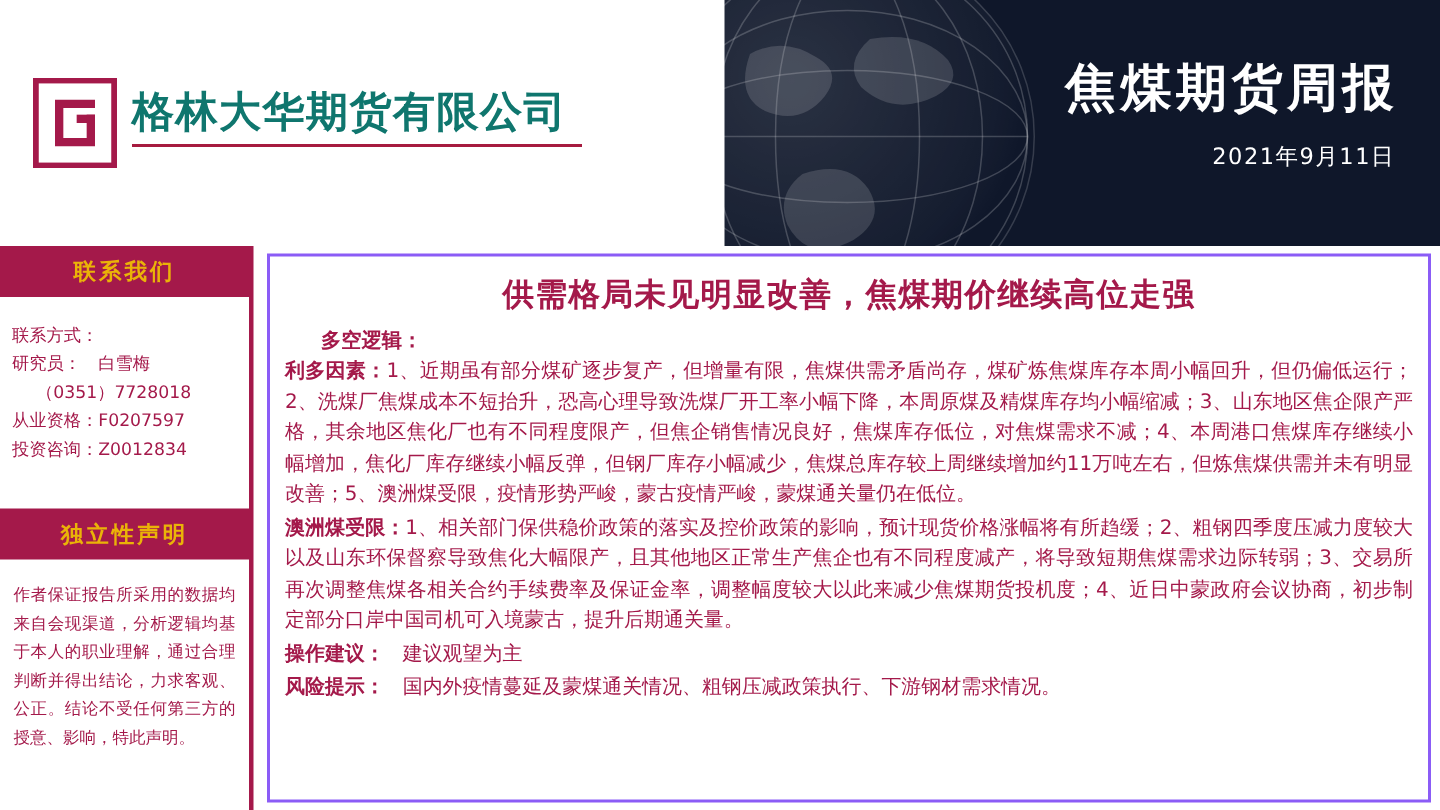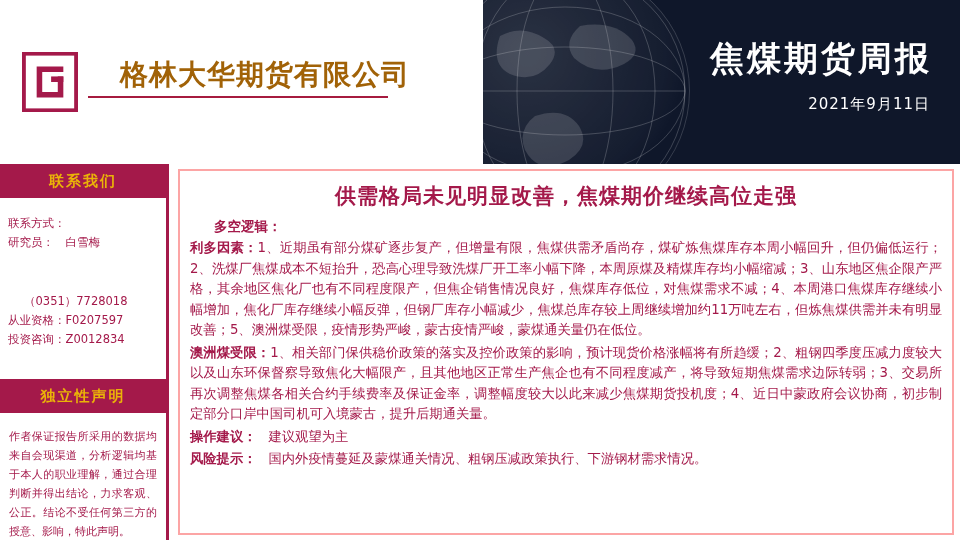--- a/index.html
+++ b/index.html
@@ -19,24 +19,23 @@
   .header-left{
     position:absolute;left:0;top:0;width:480px;height:164px;
     background:#ffffff;
     display:flex;align-items:center;
   }
   .logo-mark{
     position:absolute;left:22px;top:52px;width:56px;height:60px;
   }
   .company-cn{
     position:absolute;left:88px;top:56px;
-    font-size:28px;font-weight:bold;color:#a16207;
+    font-size:28px;font-weight:bold;color:#0f766e;
     letter-spacing:1px;
     font-family:"DejaVu Sans","Liberation Sans",sans-serif;
-    margin-left:32px;
   }
   .company-en{
     position:absolute;left:88px;top:100px;
     font-size:14.5px;font-weight:bold;color:#a61b3f;
     letter-spacing:0.4px;
   }
   .company-rule{
     position:absolute;left:88px;top:96px;width:300px;height:2px;background:#a61b3f;
   }
   .header-right{
@@ -80,36 +79,36 @@
     color:#eab308;font-size:15px;font-weight:bold;
     display:flex;align-items:center;justify-content:center;letter-spacing:2px;
   }
   .lp-bar.second{margin-top:30px;}
   .lp-contact{
     margin-top:16px;padding:0 8px;
     color:#a4194a;font-size:11.5px;line-height:19px;
     text-align:left;
   }
   .lp-contact div{white-space:nowrap;}
-  .lp-contact .indent{padding-left:16px;margin-top:40px;}
+  .lp-contact .indent{padding-left:16px;}
   .lp-statement{
     margin-top:14px;padding:0 9px;
     color:#a4194a;font-size:11px;line-height:19px;
     text-align:justify;
   }
   
   .main{
     position:absolute;left:166px;top:164px;width:794px;height:376px;
     background:#ffffff;
     border-left:3px solid #a4194a;
     box-sizing:border-box;
   }
   .main-inner{
     position:absolute;left:9px;top:5px;width:776px;height:366px;
-    border:2px solid #fca5a5;
+    border:2px solid #8b5cf6;
     box-sizing:border-box;
     padding:8px 10px 6px 10px;
   }
   .headline{
     text-align:center;
     color:#a4194a;
     font-size:21px;font-weight:bold;
     letter-spacing:1px;
     margin:3px 0 8px 0;
   }

